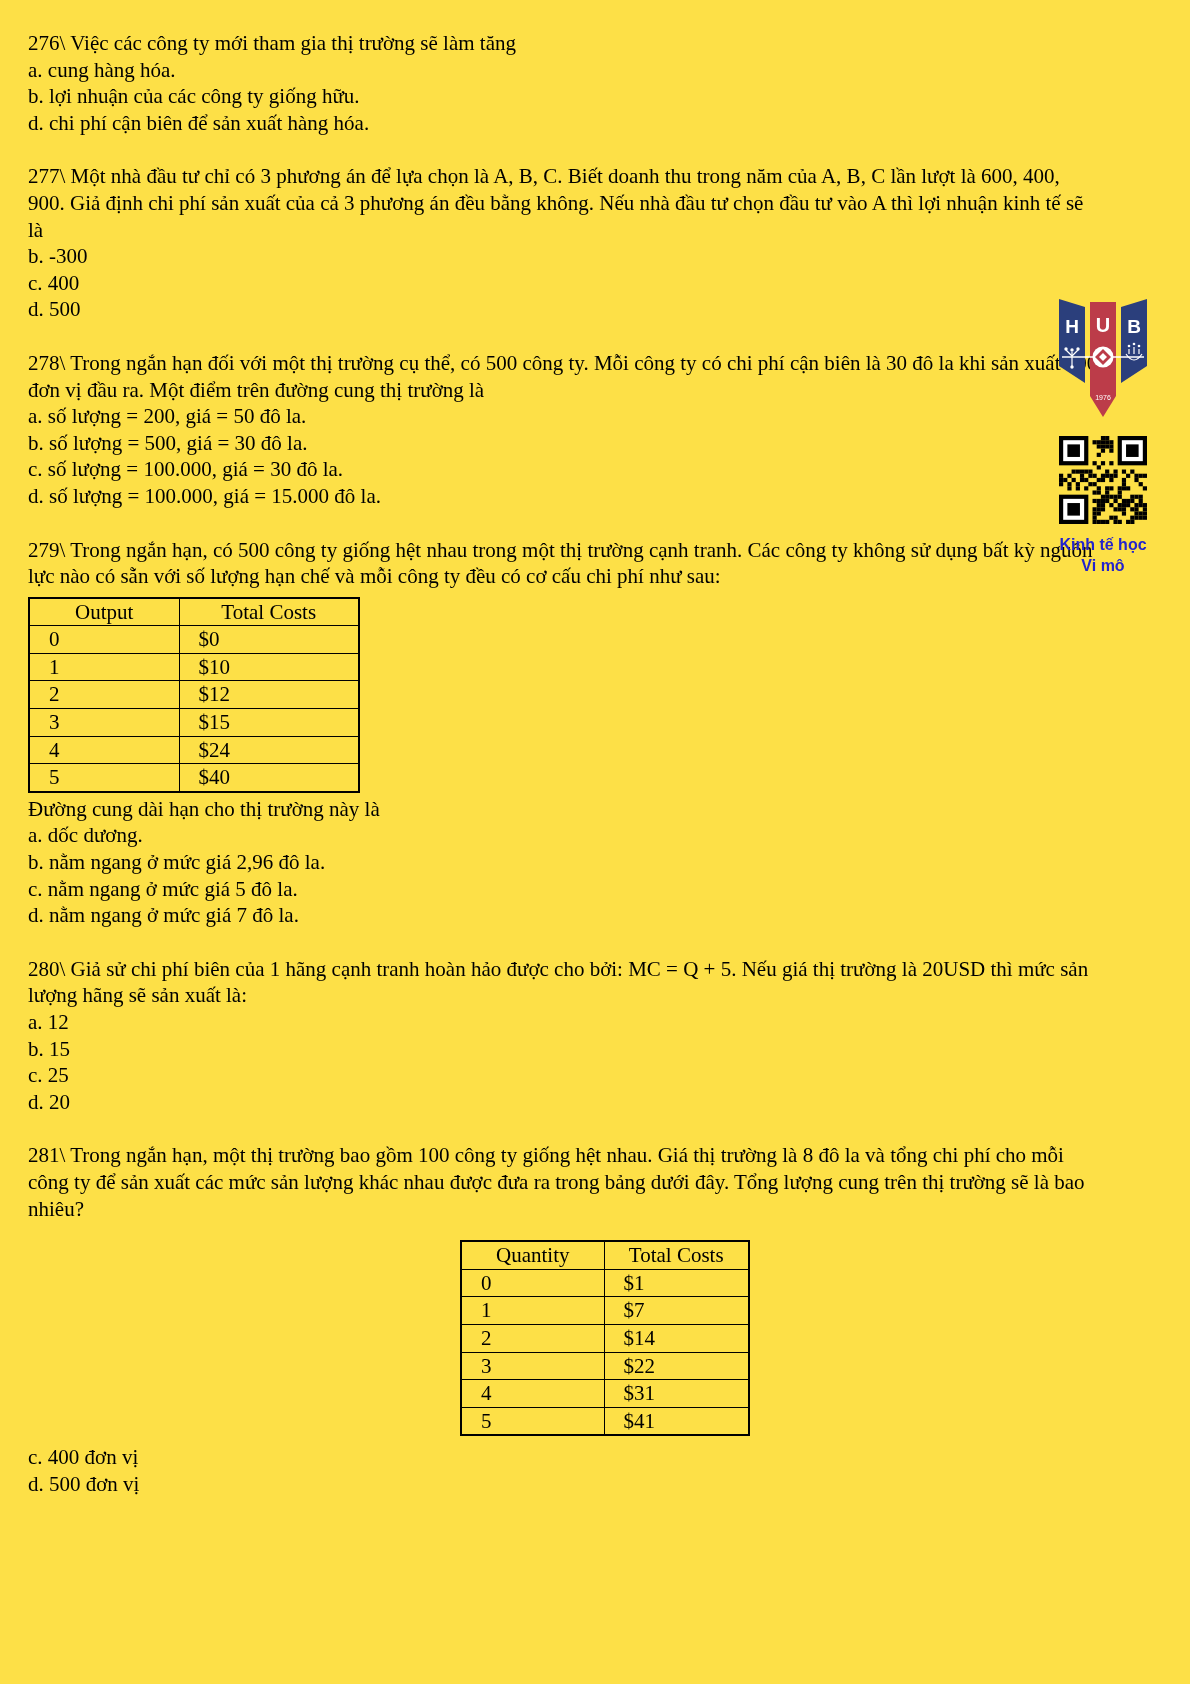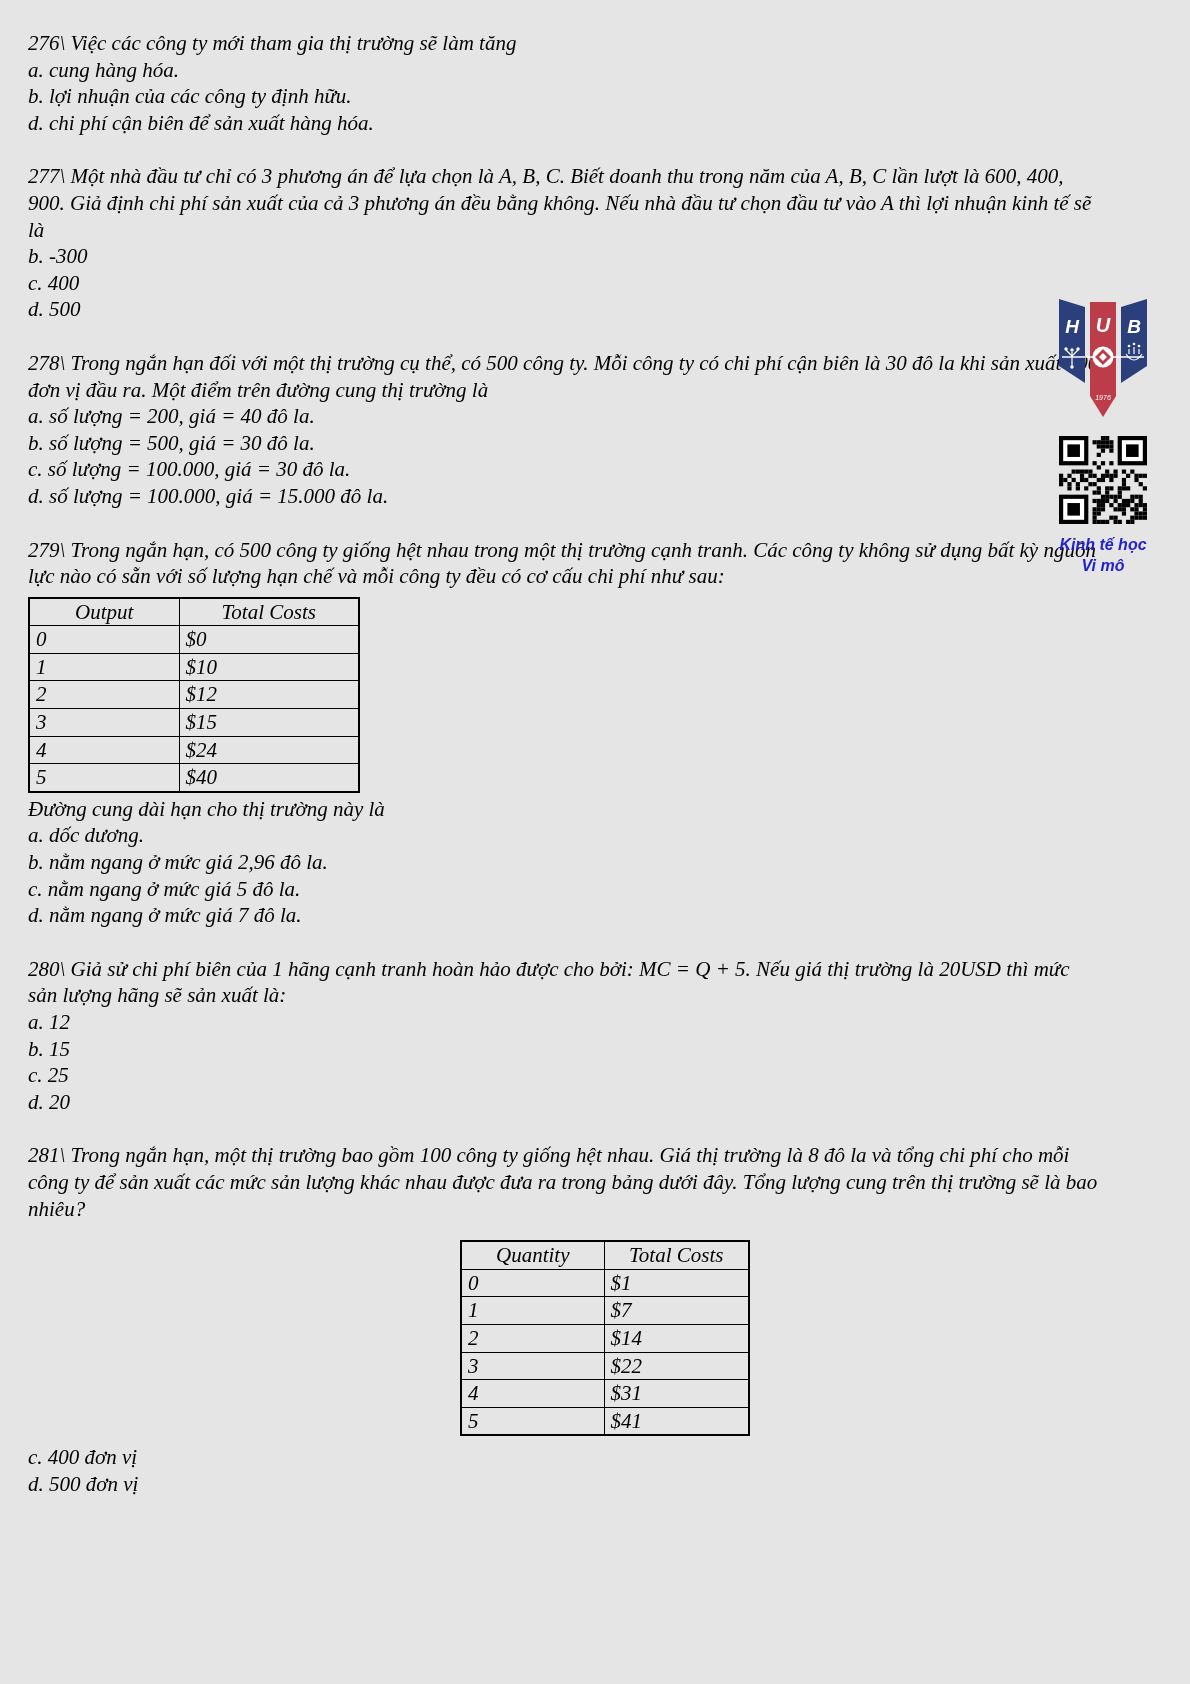--- a/index.html
+++ b/index.html
@@ -1,38 +1,37 @@
 <!DOCTYPE html>
 <html><head>
 <meta charset="utf-8">
 <style>
   * { margin: 0; padding: 0; box-sizing: border-box; }
   html, body { background: #fff; }
   .page {
     position: relative;
     width: 1190px;
     height: 1684px;
-    background: #e5e5e5;
+    background: #fde047;
     overflow: hidden;
     font-family: "Liberation Serif", serif;
     font-size: 21px;
     line-height: 26.6px;
     color: #000;
-    font-style: italic;
   }
   .content { padding: 30px 90px 0 28px; }
   .question + .question { margin-top: 27px; }
   .line { white-space: normal; }
 
   table { border-collapse: collapse; border: 2px solid #000; }
   th, td {
     border: 1px solid #000;
     font-weight: normal;
     height: 16px;
-    padding: 0 6px;
+    padding: 0 19px;
     font-size: 21px;
   }
   .t1 { margin: 7px 0 3px 0; }
   .t1 th:first-child, .t1 td:first-child { width: 150px; }
   .t1 th:last-child,  .t1 td:last-child  { width: 180px; }
   .t2 { margin: 18px 0 8px 432px; }
   .t2 th:first-child, .t2 td:first-child { width: 143px; }
   .t2 th:last-child,  .t2 td:last-child  { width: 145px; }
 
   .branding {
@@ -53,34 +52,34 @@
 </style>
 </head>
 <body>
 
 <div class="page">
   <div class="content">
 
     <section class="question">
       <div class="line">276\ Việc các công ty mới tham gia thị trường sẽ làm tăng</div>
       <div class="line">a. cung hàng hóa.</div>
-      <div class="line">b. lợi nhuận của các công ty định hữu.</div>
+      <div class="line">b. lợi nhuận của các công ty giống hữu.</div>
       <div class="line">d. chi phí cận biên để sản xuất hàng hóa.</div>
     </section>
 
     <section class="question">
       <div class="line">277\ Một nhà đầu tư chỉ có 3 phương án để lựa chọn là A, B, C. Biết doanh thu trong năm của A, B, C lần lượt là 600, 400, 900. Giả định chi phí sản xuất của cả 3 phương án đều bằng không. Nếu nhà đầu tư chọn đầu tư vào A thì lợi nhuận kinh tế sẽ là</div>
       <div class="line">b. -300</div>
       <div class="line">c. 400</div>
       <div class="line">d. 500</div>
     </section>
 
     <section class="question">
       <div class="line">278\ Trong ngắn hạn đối với một thị trường cụ thể, có 500 công ty. Mỗi công ty có chi phí cận biên là 30 đô la khi sản xuất 200 đơn vị đầu ra. Một điểm trên đường cung thị trường là</div>
-      <div class="line">a. số lượng = 200, giá = 40 đô la.</div>
+      <div class="line">a. số lượng = 200, giá = 50 đô la.</div>
       <div class="line">b. số lượng = 500, giá = 30 đô la.</div>
       <div class="line">c. số lượng = 100.000, giá = 30 đô la.</div>
       <div class="line">d. số lượng = 100.000, giá = 15.000 đô la.</div>
     </section>
 
     <section class="question">
       <div class="line">279\ Trong ngắn hạn, có 500 công ty giống hệt nhau trong một thị trường cạnh tranh. Các công ty không sử dụng bất kỳ nguồn lực nào có sẵn với số lượng hạn chế và mỗi công ty đều có cơ cấu chi phí như sau:</div>
       <table class="t1">
         <thead>
           <tr>

